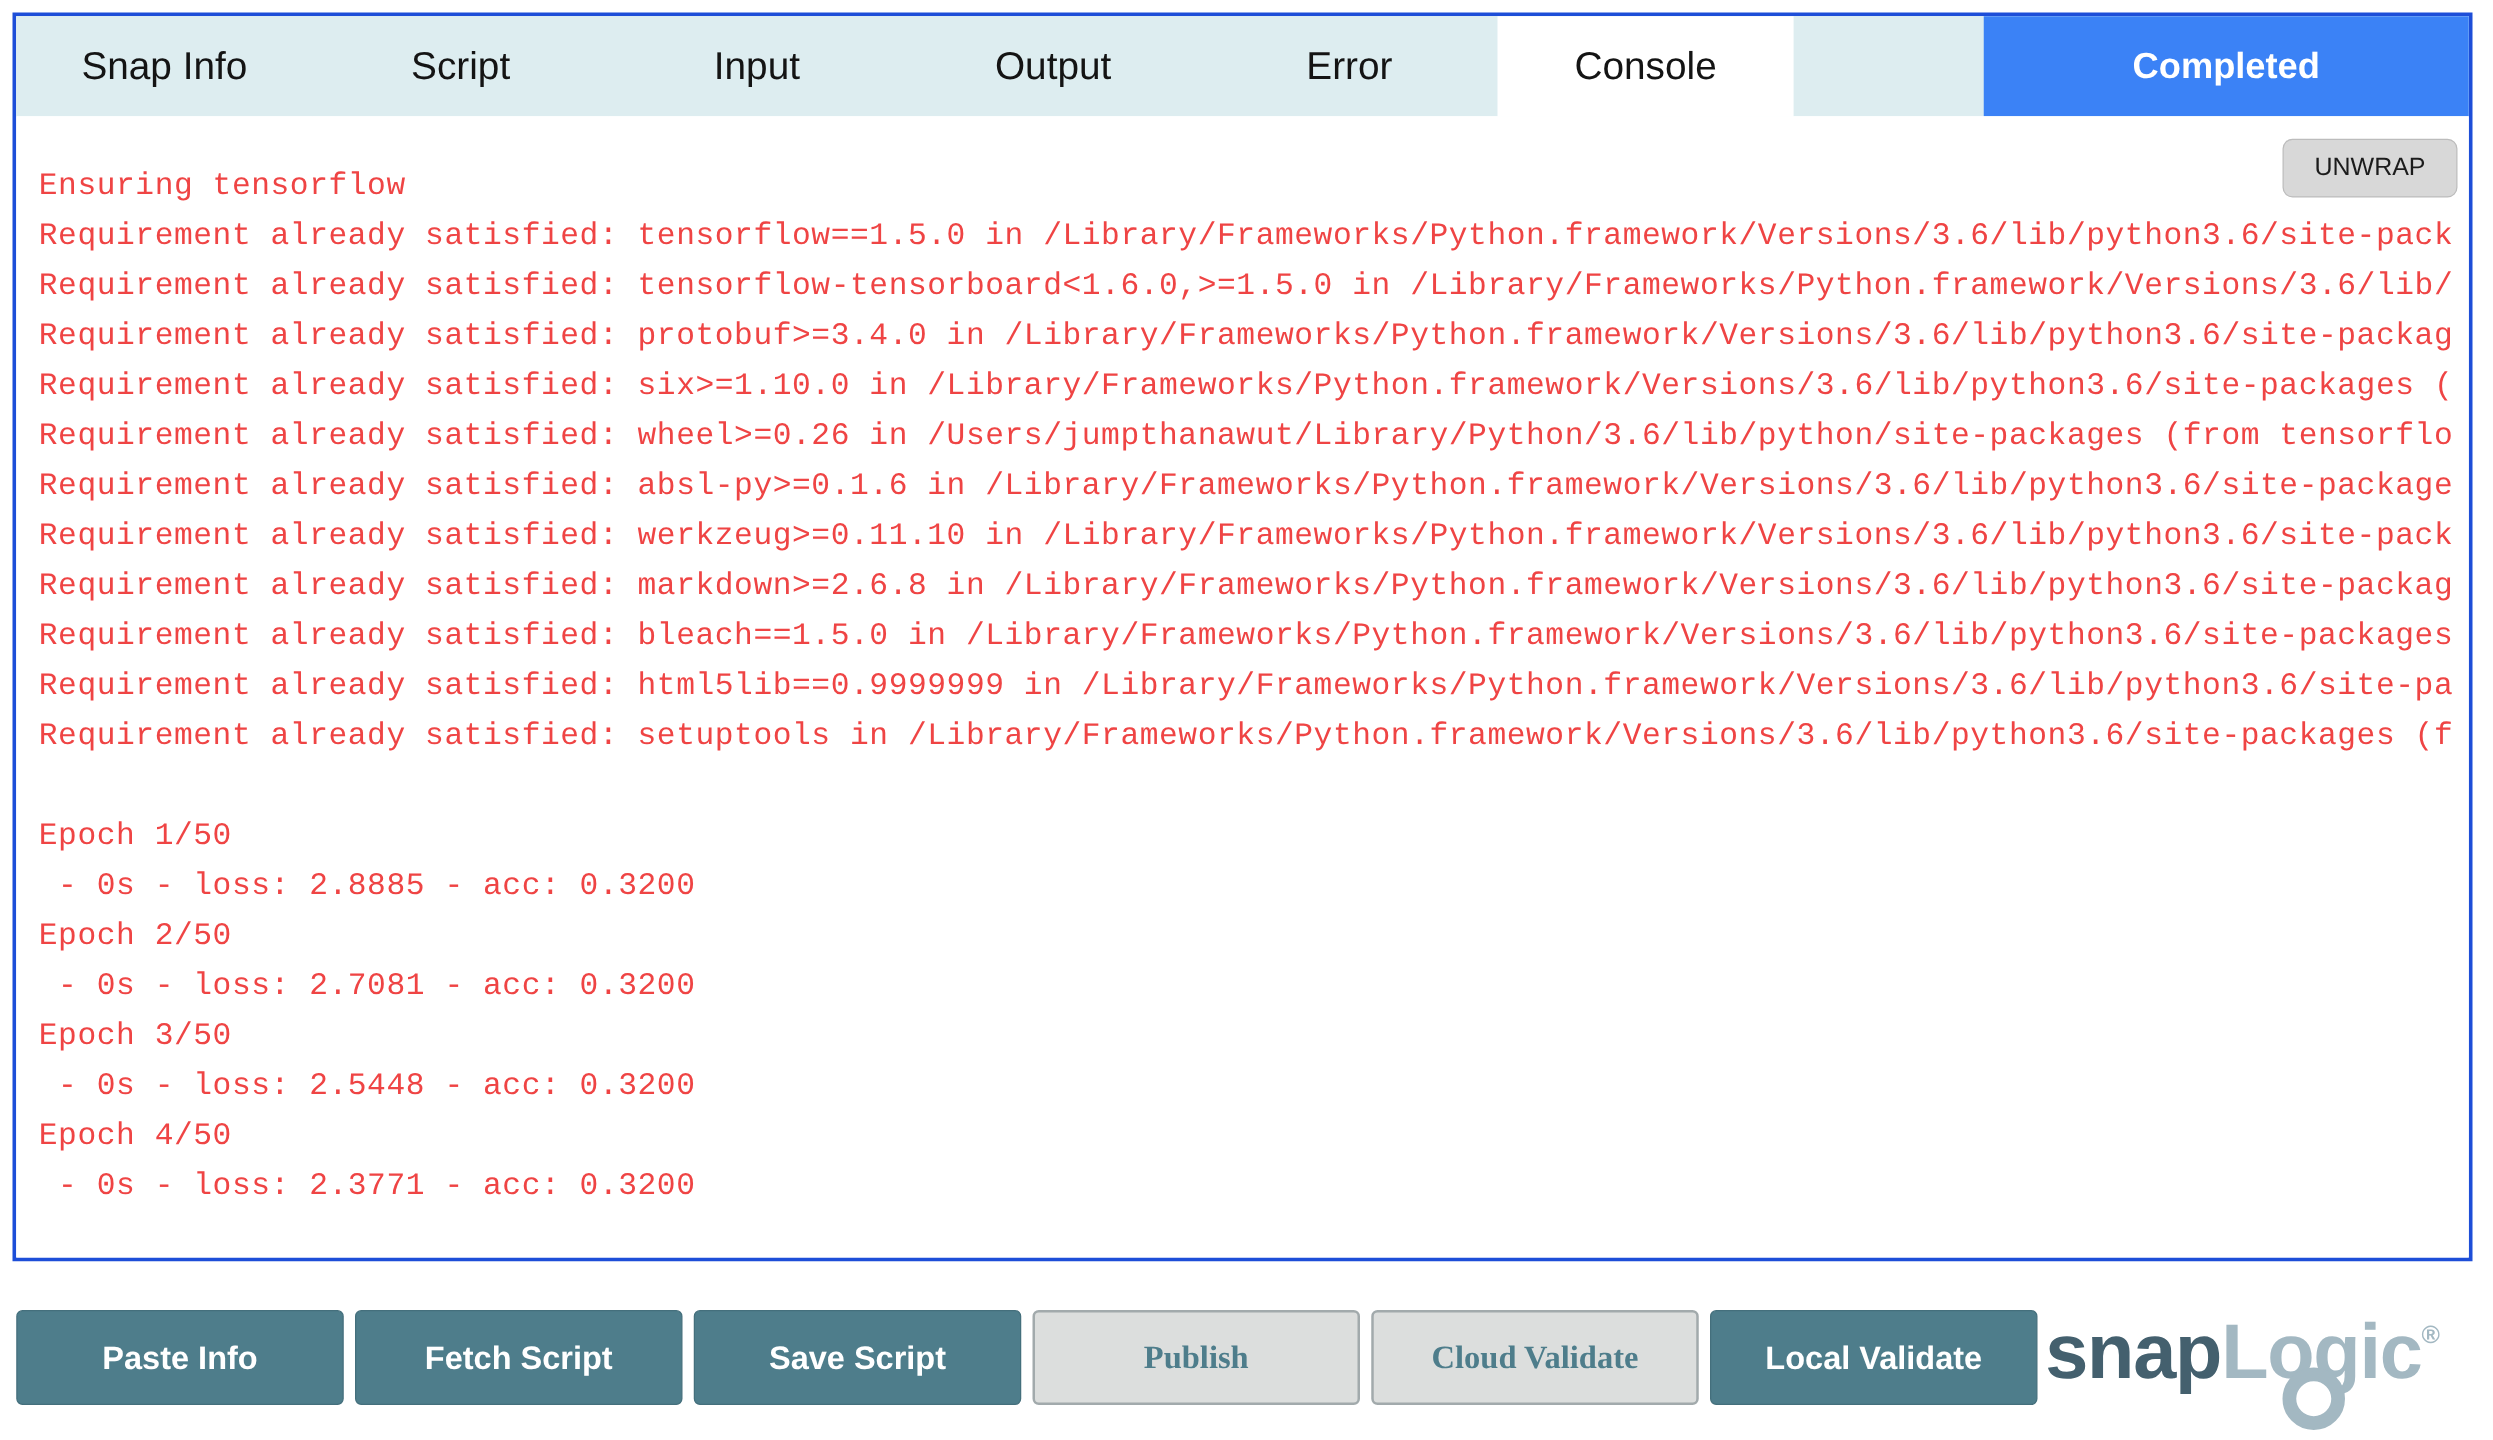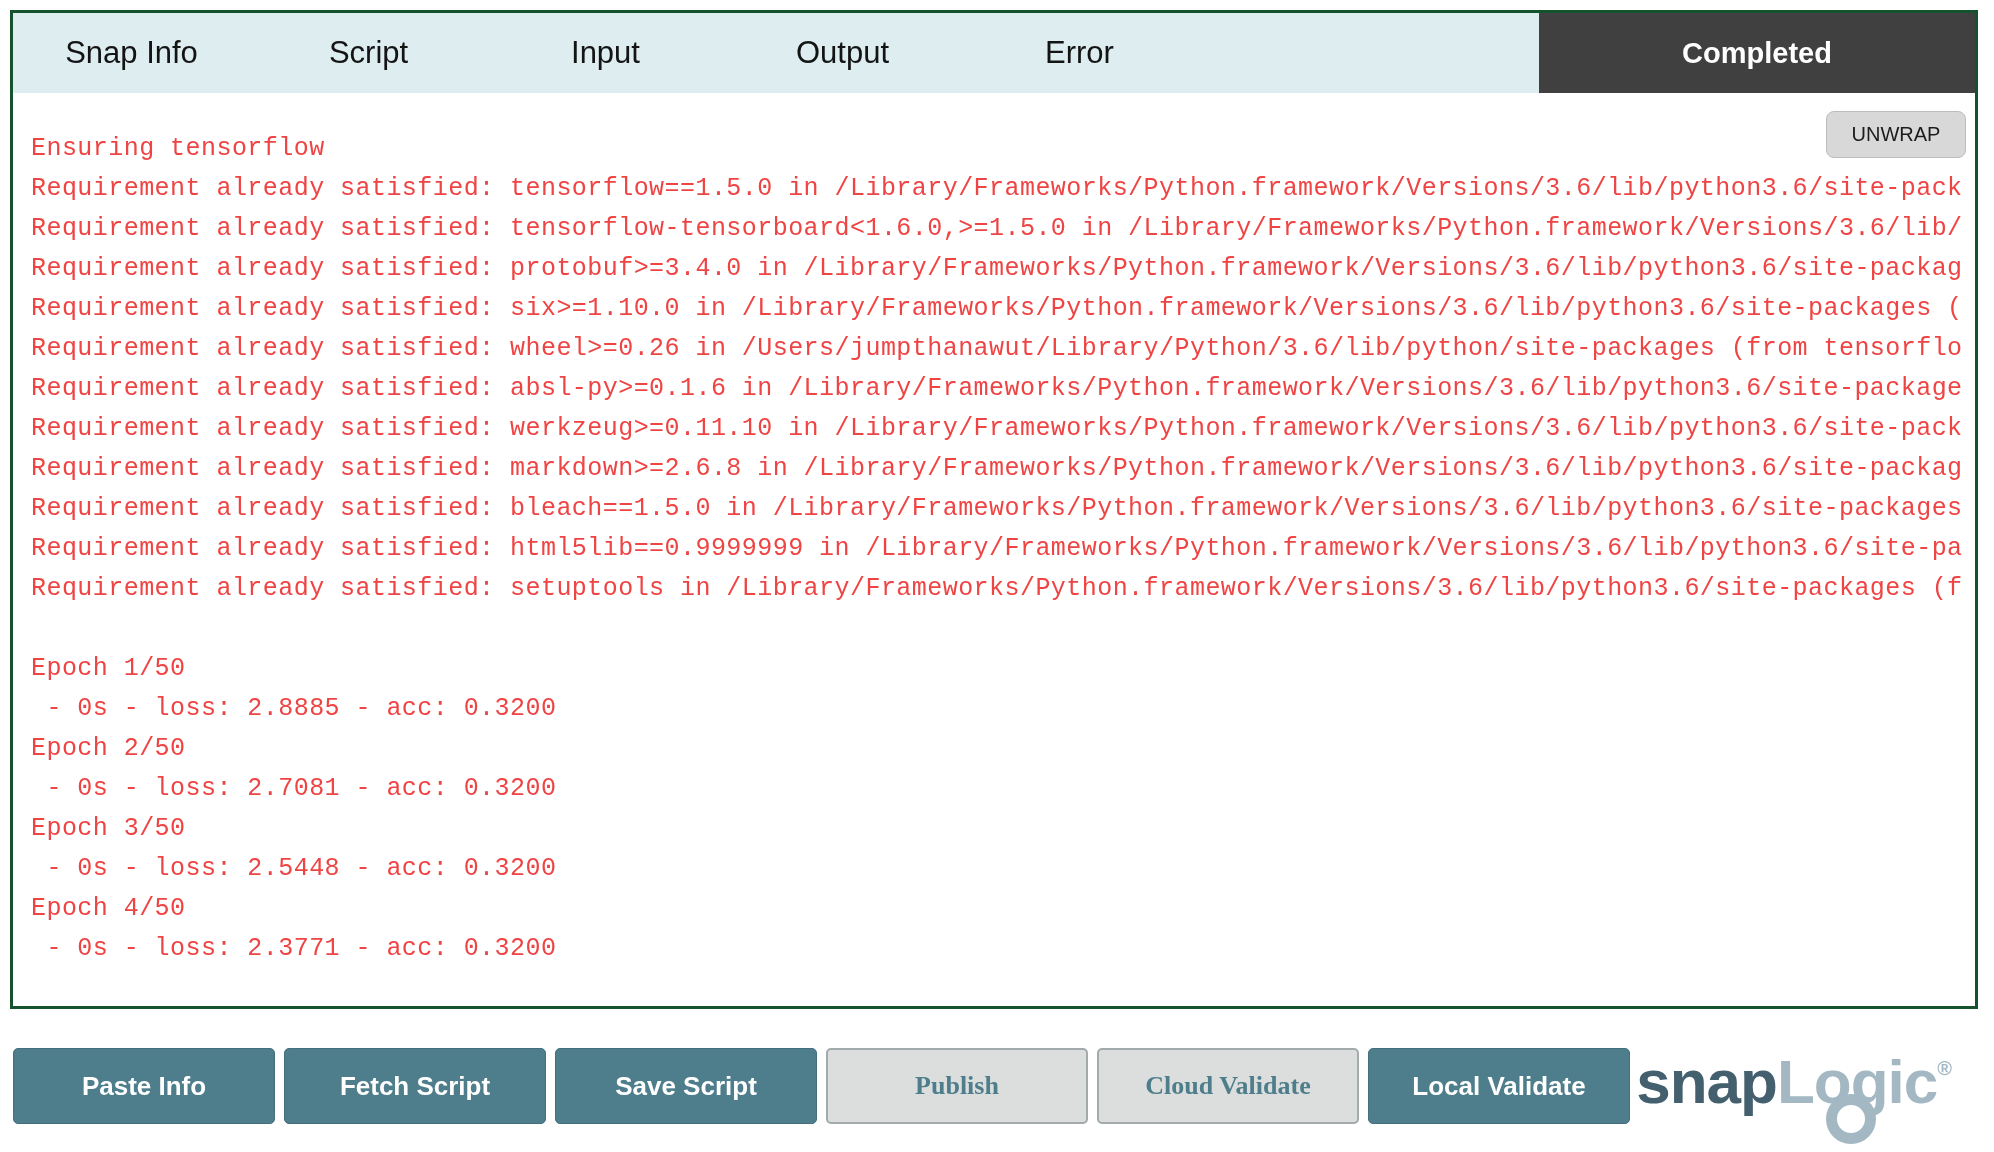--- a/index.html
+++ b/index.html
@@ -3,35 +3,35 @@
 <meta charset="utf-8">
 <style>
   html,body{margin:0;padding:0;}
   body{
     width:1994px;height:1152px;position:relative;background:#ffffff;
     font-family:"Liberation Sans",sans-serif;overflow:hidden;
   }
   
   .panel{
     position:absolute;left:10px;top:10px;width:1968px;height:999px;
-    border:3px solid #14532d;box-sizing:border-box;background:#ffffff;
+    border:3px solid #1d4ed8;box-sizing:border-box;background:#ffffff;
     display:flex;flex-direction:column;
   }
   
   .tabbar{display:flex;height:80px;flex:0 0 80px;background:#ddedf0;}
   .tabs{display:flex;height:100%;}
   .tab{
     width:237px;display:flex;align-items:center;justify-content:center;
     background:#ddedf0;font-size:31px;color:#141414;cursor:pointer;user-select:none;
   }
   .tab.active{background:#ffffff;}
   .tab-spacer{flex:1;background:#ddedf0;}
   .status-badge{
-    width:436px;display:flex;align-items:center;justify-content:center;
-    background:#404040;color:#ffffff;font-size:29px;font-weight:bold;
+    width:388px;display:flex;align-items:center;justify-content:center;
+    background:#3b82f6;color:#ffffff;font-size:29px;font-weight:bold;
   }
   
   .console{position:relative;flex:1;background:#ffffff;overflow:hidden;}
   .log{
     position:absolute;left:0;top:0;right:0;bottom:0;
     padding:36px 0 0 18px;overflow:hidden;
     font-family:"Liberation Mono",monospace;font-size:25px;letter-spacing:0.45px;
     color:#ef4444;
   }
   .console-line{height:40px;line-height:40px;white-space:pre;overflow:hidden;}
@@ -75,20 +75,21 @@
         <div class="tab">Snap Info</div>
 
         <div class="tab">Script</div>
 
         <div class="tab">Input</div>
 
         <div class="tab">Output</div>
 
         <div class="tab">Error</div>
 
+        <div class="tab active">Console</div>
       </div>
     <div class="tab-spacer"></div>
     <div class="status-badge">Completed</div>
   </div>
 
   <div class="console">
     <button class="unwrap">UNWRAP</button>
     <div class="log">
 
         <div class="console-line">Ensuring tensorflow</div>

